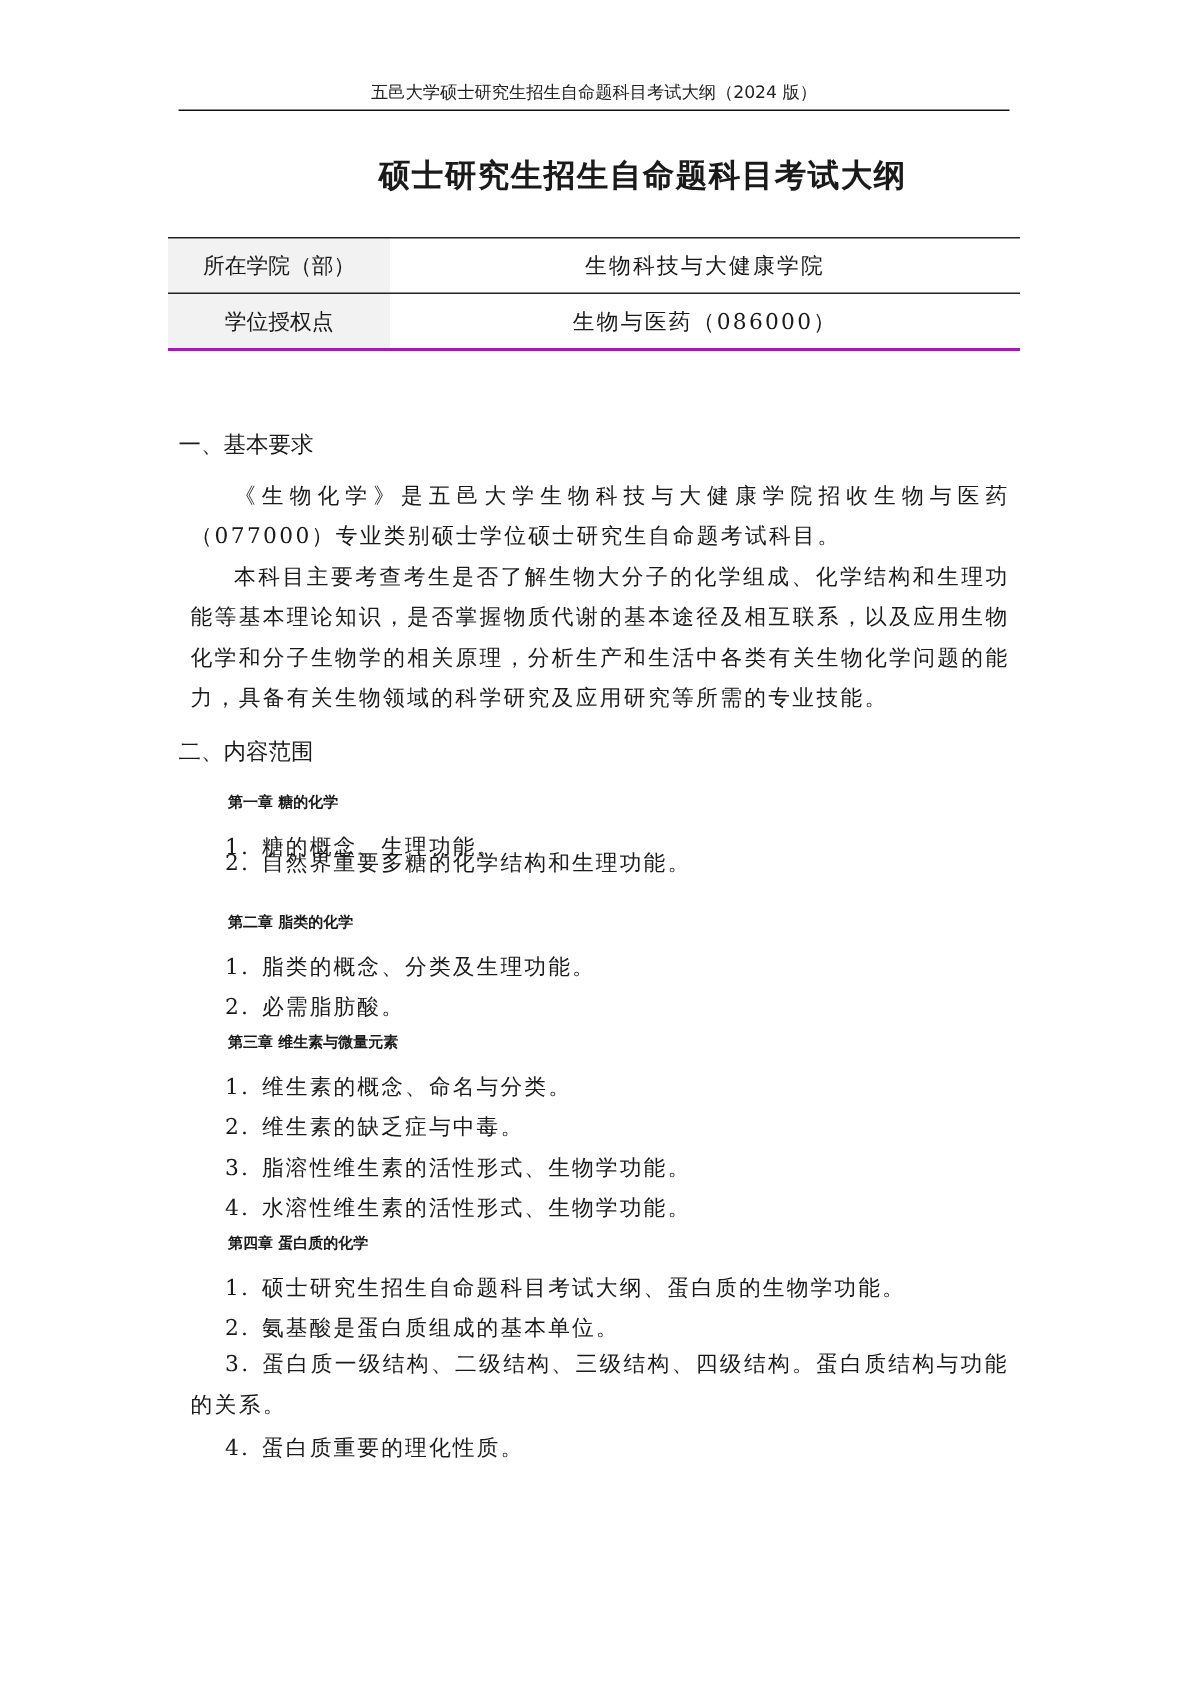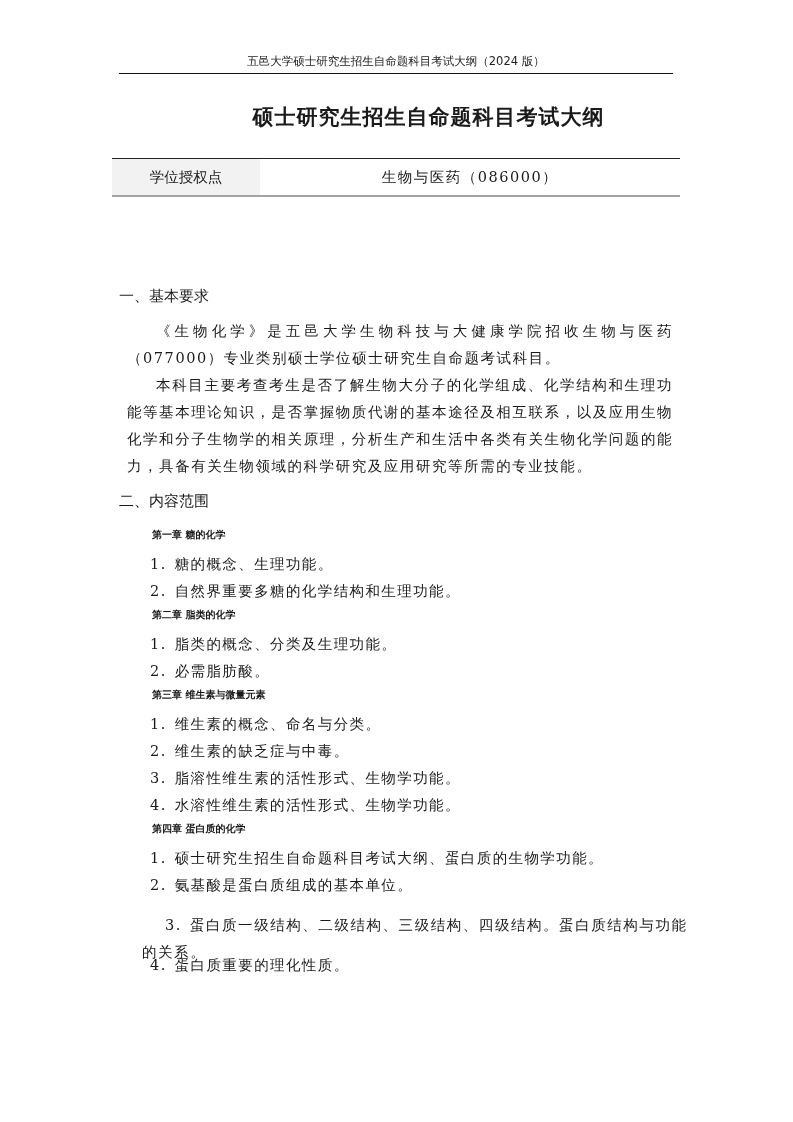--- a/index.html
+++ b/index.html
@@ -25,21 +25,21 @@
       padding-left: 32px;
     }
     .info-table {
       position: absolute; left: 112px; top: 158px; width: 568px;
       border-collapse: collapse;
     }
     .info-table td {
       height: 36px; padding: 0; font-size: 14.5px;
       border-top: 1.3px solid #222;
     }
-    .info-table tr:last-child td { border-bottom: 2px solid #a3a3a3; margin-top: 20px; }
+    .info-table tr:last-child td { border-bottom: 2px solid #a21caf; margin-top: 20px; }
     .info-table tr:nth-child(3) td { border-top: 1.3px solid #555; }
     .info-table td.label {
       width: 148px; background: #f2f2f2; text-align: center;
       font-family: "DejaVu Sans", "Liberation Sans", sans-serif;
     }
     .info-table td.value {
       text-align: center; letter-spacing: 1.5px;
     }
     .section-heading {
       position: absolute; left: 119px; font-size: 15px;
@@ -53,50 +53,54 @@
     .chapter {
       position: absolute; left: 152px; font-size: 10px; font-weight: bold;
       font-family: "DejaVu Sans", "Liberation Sans", sans-serif;
     }
     .item {
       position: absolute; left: 150px; font-size: 14.5px; letter-spacing: 1.4px;
       white-space: nowrap;
     }
     .item-wrap {
       position: absolute; left: 127px; width: 546px; text-indent: 23px;
-      font-size: 14.5px; letter-spacing: 1.55px; line-height: 27px; margin: 15px;
+      font-size: 14.5px; letter-spacing: 1.55px; line-height: 27px; margin: 0;
     }
     .num { margin-right: 8px; }
   </style>
 </head>
 <body>
 
 <div class="running-header">五邑大学硕士研究生招生自命题科目考试大纲（2024 版）</div>
 <div class="header-rule"></div>
 
 <div class="doc-title">硕士研究生招生自命题科目考试大纲</div>
 
 <table class="info-table">
   <tbody>
+  <tr>
+    <td class="label">所在学院（部）</td>
+    <td class="value">生物科技与大健康学院</td>
+  </tr>
   <tr>
     <td class="label">学位授权点</td>
     <td class="value">生物与医药（086000）</td>
   </tr>
 </tbody>
   </table>
 
 <div class="section-heading" style="top:287px;">一、基本要求</div>
 <p class="para" style="top:318px;">《生物化学》是五邑大学生物科技与大健康学院招收生物与医药（077000）专业类别硕士学位硕士研究生自命题考试科目。</p>
 <p class="para" style="top:372px;">本科目主要考查考生是否了解生物大分子的化学组成、化学结构和生理功能等基本理论知识，是否掌握物质代谢的基本途径及相互联系，以及应用生物化学和分子生物学的相关原理，分析生产和生活中各类有关生物化学问题的能力，具备有关生物领域的科学研究及应用研究等所需的专业技能。</p>
 
 <div class="section-heading" style="top:492px;">二、内容范围</div>
 
 <div class="chapter" style="top:528px;">第一章  糖的化学</div>
 <div class="item" style="top:555px;"><span class="num">1.</span><span>糖的概念、生理功能。</span></div>
-<div class="item" style="top:582px;text-align:center;"><span class="num">2.</span><span>自然界重要多糖的化学结构和生理功能。</span></div>
+<div class="item" style="top:566px;text-align:center;"><span class="num">2.</span><span>自然界重要多糖的化学结构和生理功能。</span></div>
 
 <div class="chapter" style="top:608px;">第二章  脂类的化学</div>
 <div class="item" style="top:635px;"><span class="num">1.</span><span>脂类的概念、分类及生理功能。</span></div>
 <div class="item" style="top:662px;"><span class="num">2.</span><span>必需脂肪酸。</span></div>
 
 <div class="chapter" style="top:688px;">第三章  维生素与微量元素</div>
 <div class="item" style="top:715px;"><span class="num">1.</span><span>维生素的概念、命名与分类。</span></div>
 <div class="item" style="top:742px;"><span class="num">2.</span><span>维生素的缺乏症与中毒。</span></div>
 <div class="item" style="top:769px;"><span class="num">3.</span><span>脂溶性维生素的活性形式、生物学功能。</span></div>
 <div class="item" style="top:796px;"><span class="num">4.</span><span>水溶性维生素的活性形式、生物学功能。</span></div>

